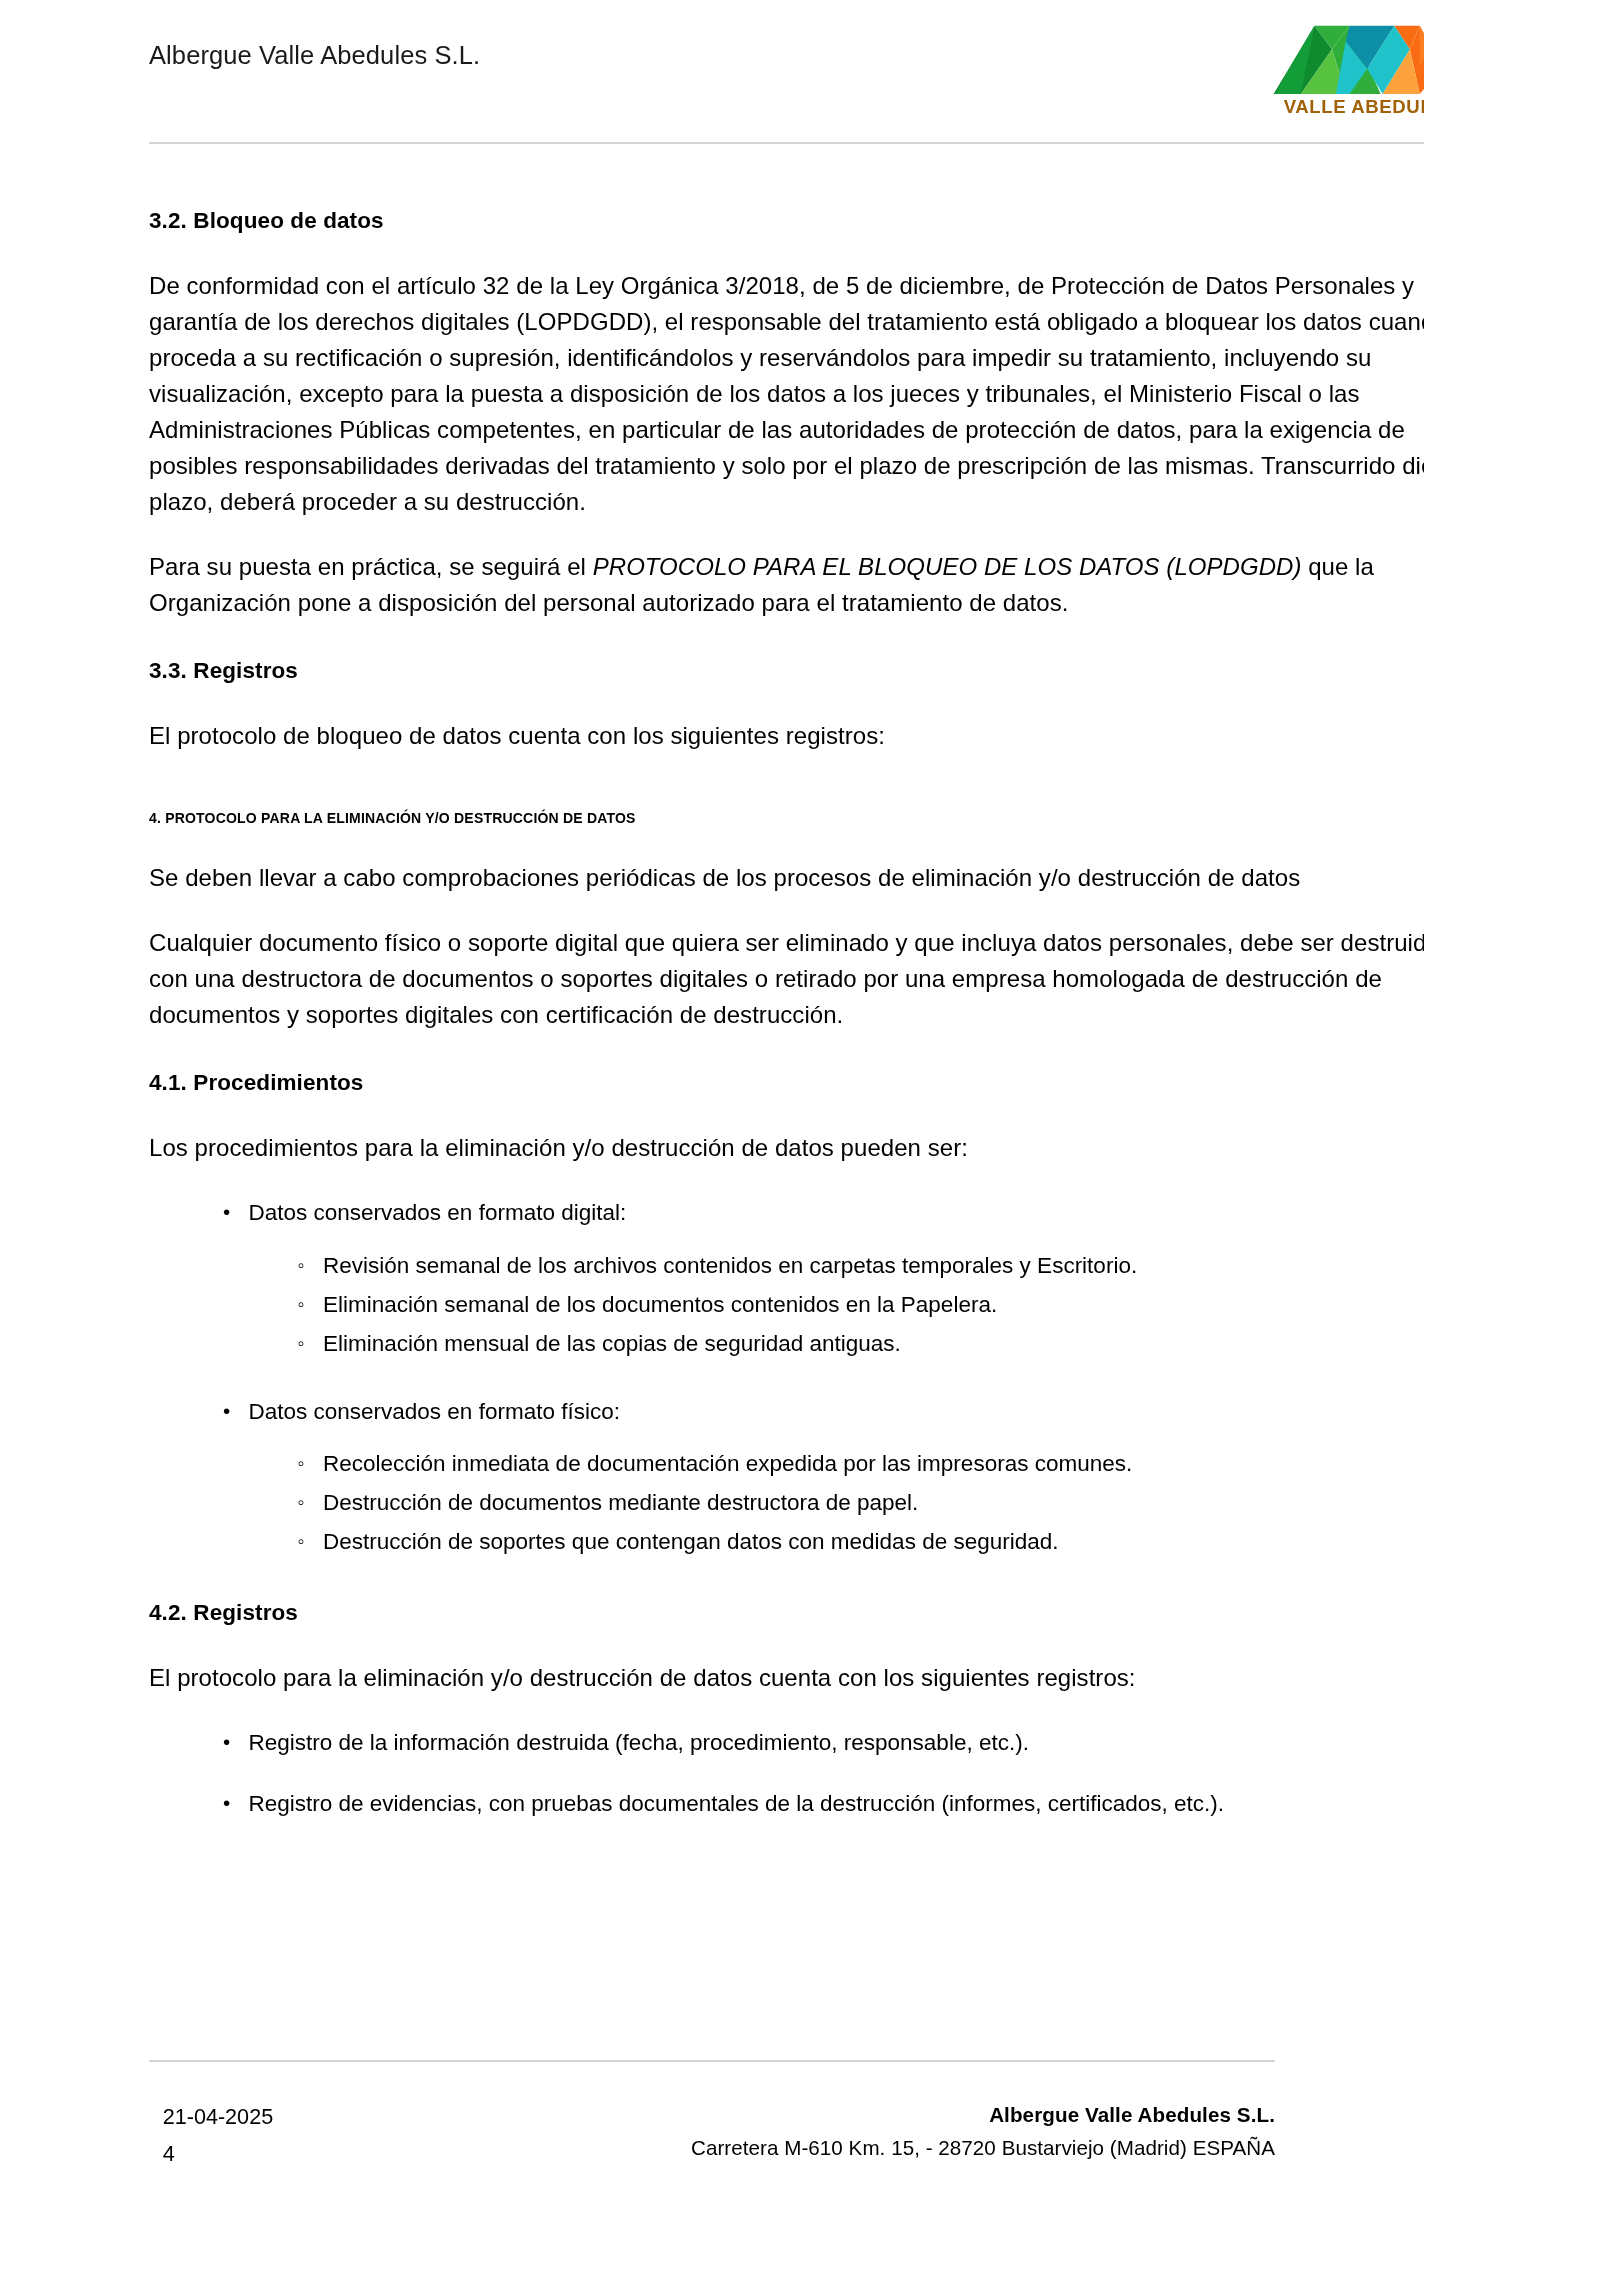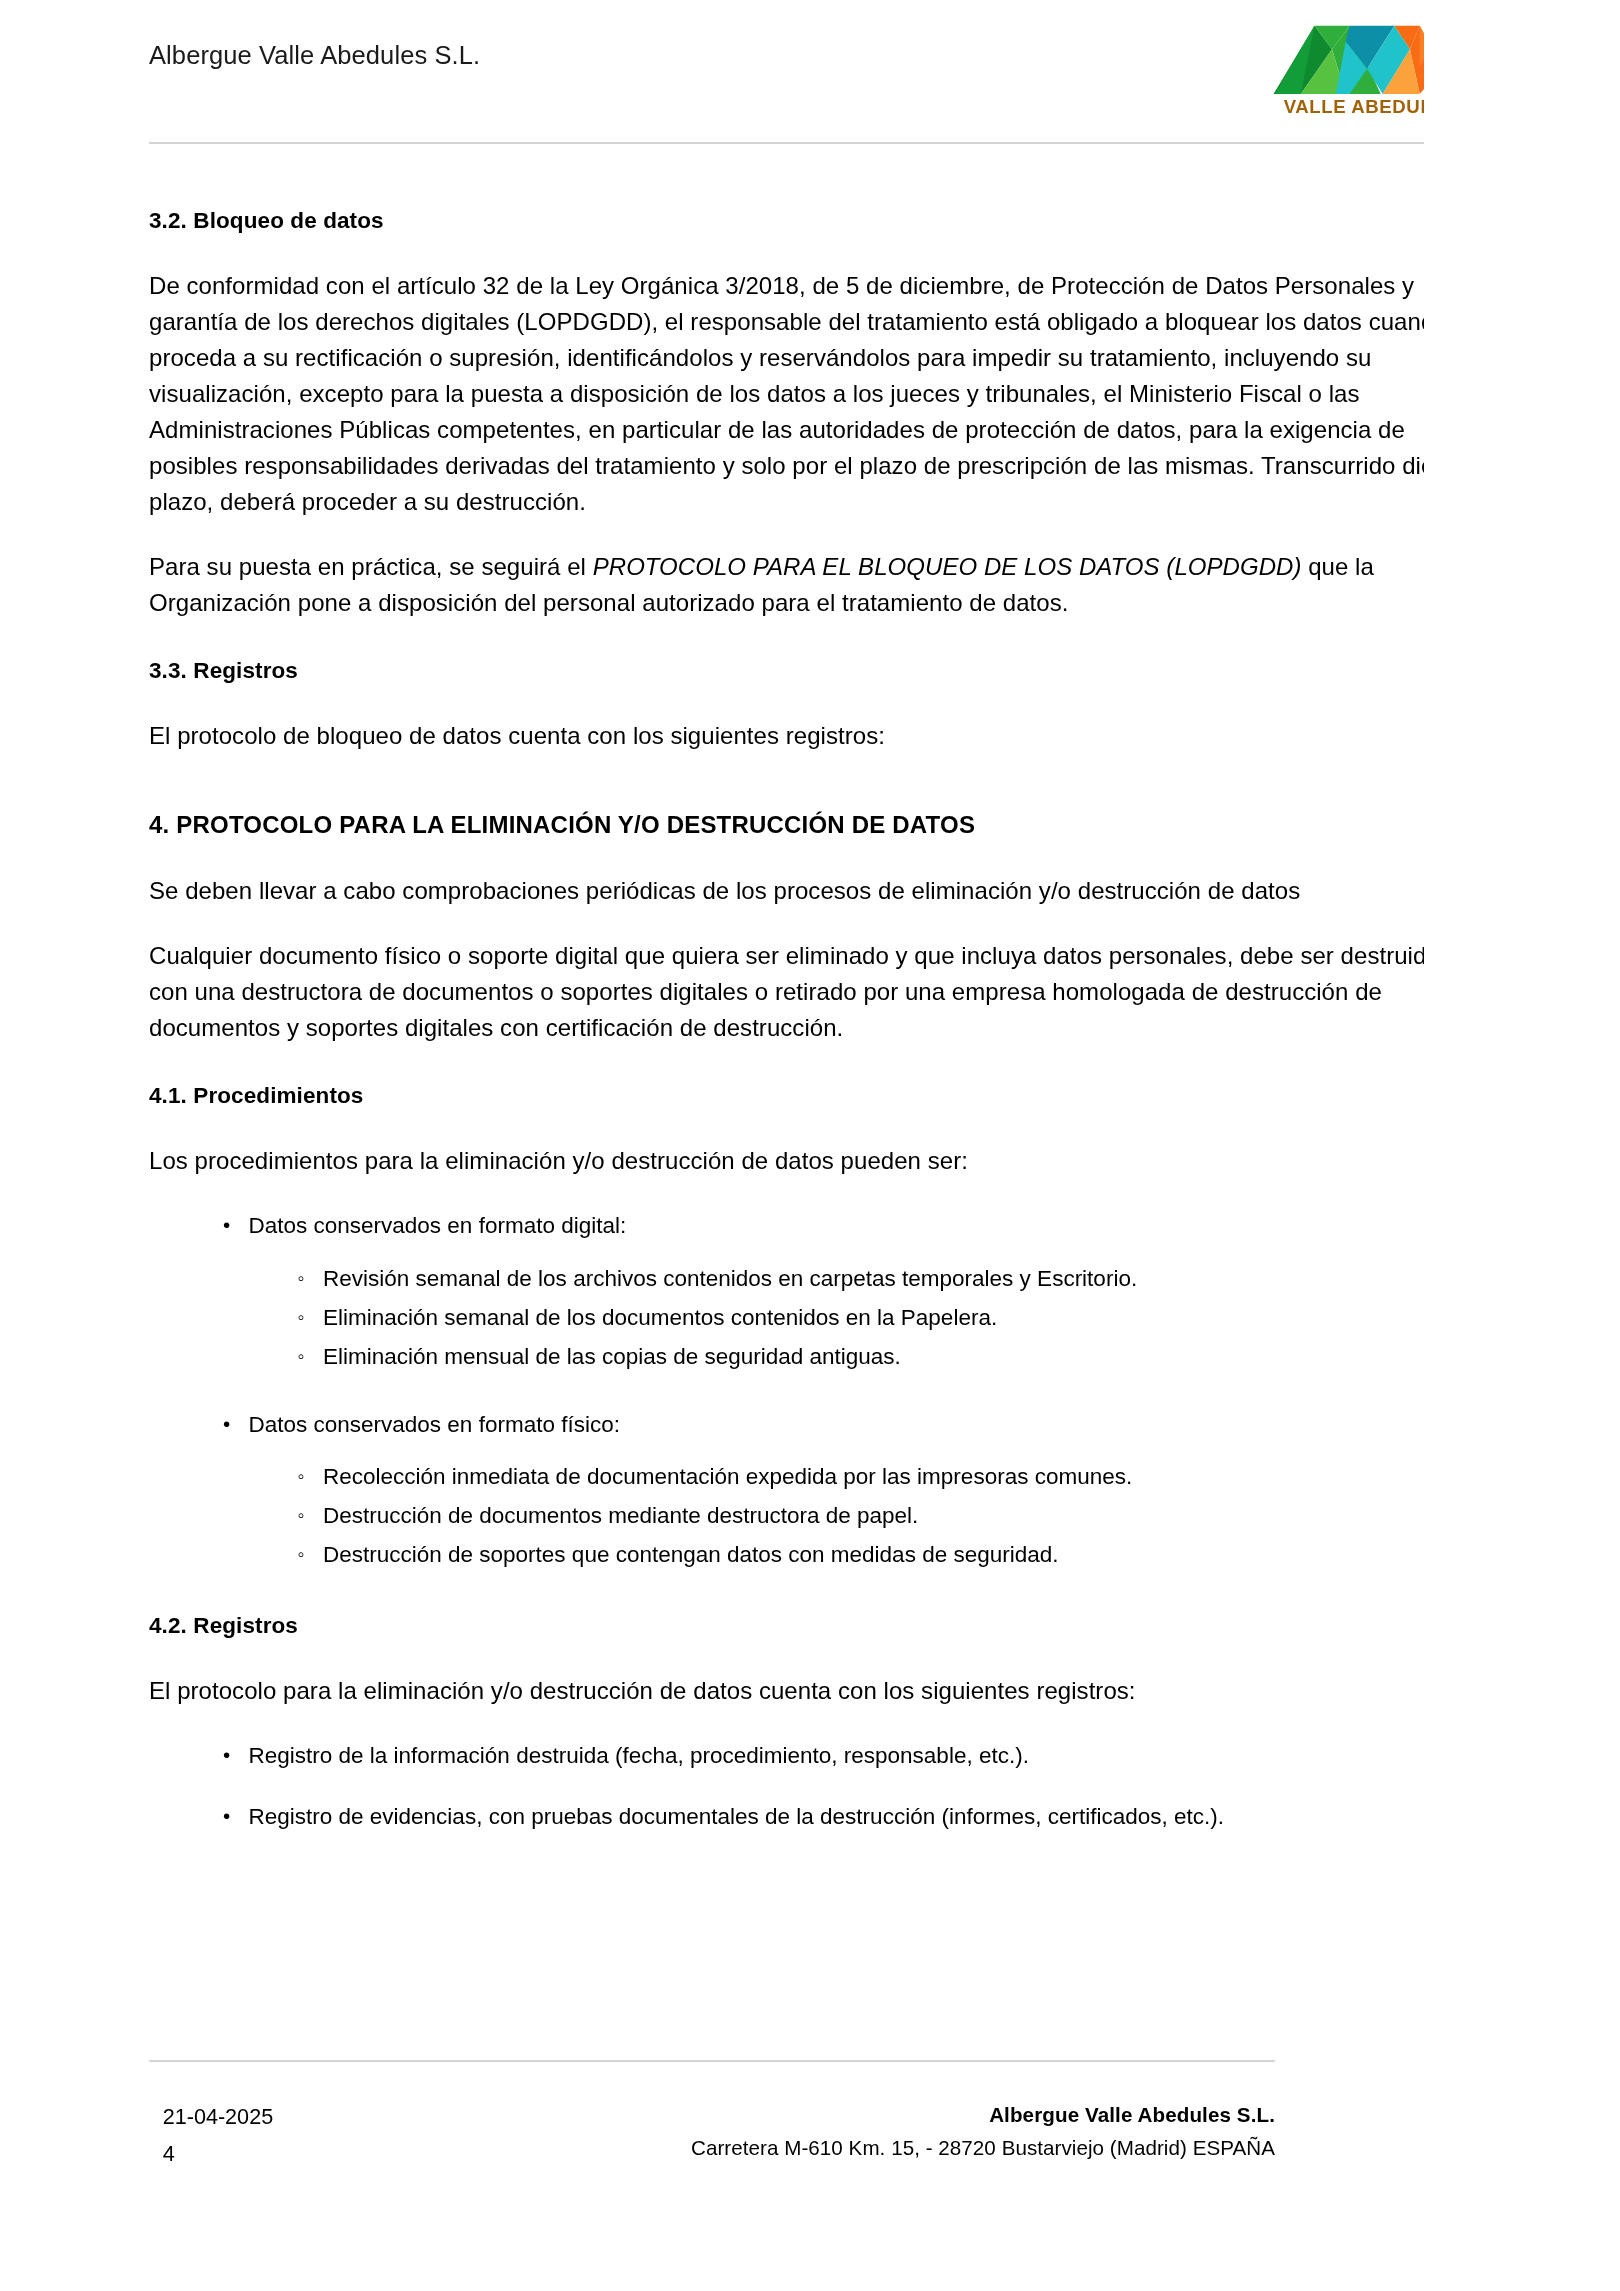--- a/index.html
+++ b/index.html
@@ -74,21 +74,21 @@
     padding-top: 59px;
   }
   h3.sec-head {
     font-size: 22.5px;
     font-weight: bold;
     margin: 0 0 33px 0;
     line-height: 1.3;
     letter-spacing: 0.1px;
   }
   h2.sec-head-major {
-    font-size: 24px;
+    font-size: 14px;
     font-weight: bold;
     margin: 0 0 33px 0;
     line-height: 1.3;
     letter-spacing: 0.2px;
   }
   p.para {
     font-size: 24px;
     line-height: 36px;
     margin: 0 0 29px 0;
     text-align: left;

